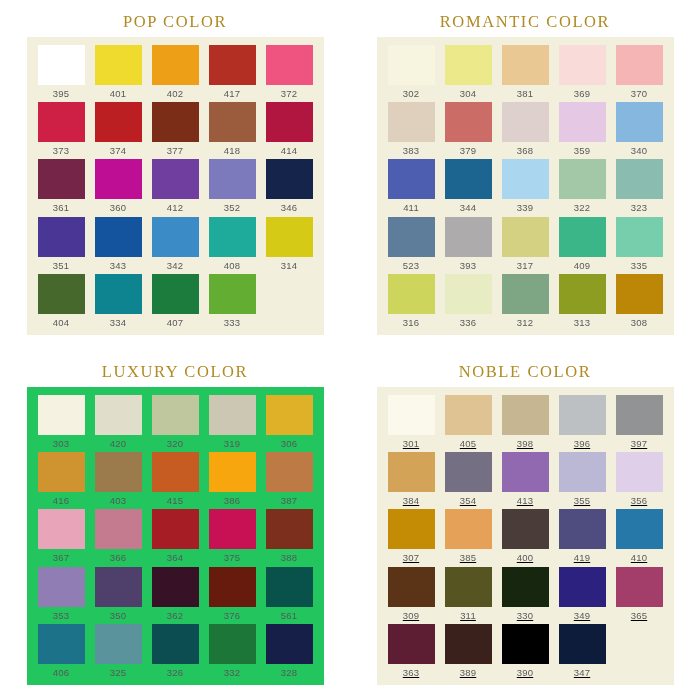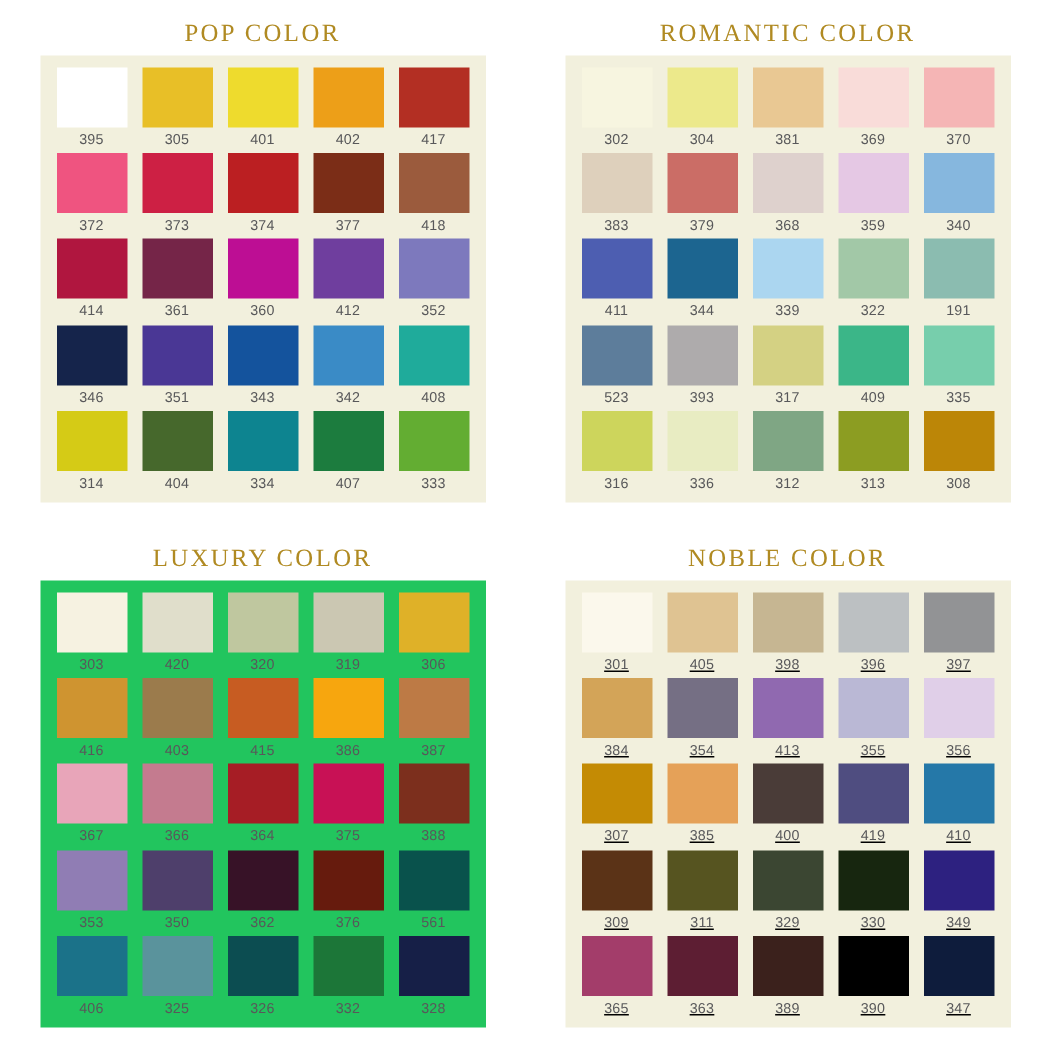--- a/index.html
+++ b/index.html
@@ -76,24 +76,20 @@
 
 <div id="chart-root">
     <div class="palette-section">
       <div class="section-title">POP COLOR</div>
       <div class="swatch-panel" style="background: rgb(242, 240, 221);">
         <div class="swatch-cell">
           <div class="swatch-chip" style="background: rgb(255, 255, 255);"></div>
           <div class="swatch-label">395</div>
         </div>
         <div class="swatch-cell">
-          <div class="swatch-chip" style="background: rgb(232, 191, 39);"></div>
-          <div class="swatch-label">305</div>
-        </div>
-        <div class="swatch-cell">
           <div class="swatch-chip" style="background: rgb(238, 219, 45);"></div>
           <div class="swatch-label">401</div>
         </div>
         <div class="swatch-cell">
           <div class="swatch-chip" style="background: rgb(237, 159, 24);"></div>
           <div class="swatch-label">402</div>
         </div>
         <div class="swatch-cell">
           <div class="swatch-chip" style="background: rgb(179, 47, 35);"></div>
           <div class="swatch-label">417</div>
@@ -234,21 +230,21 @@
         <div class="swatch-cell">
           <div class="swatch-chip" style="background: rgb(171, 214, 240);"></div>
           <div class="swatch-label">339</div>
         </div>
         <div class="swatch-cell">
           <div class="swatch-chip" style="background: rgb(162, 200, 167);"></div>
           <div class="swatch-label">322</div>
         </div>
         <div class="swatch-cell">
           <div class="swatch-chip" style="background: rgb(139, 188, 176);"></div>
-          <div class="swatch-label">191</div>
+          <div class="swatch-label">323</div>
         </div>
         <div class="swatch-cell">
           <div class="swatch-chip" style="background: rgb(93, 125, 155);"></div>
           <div class="swatch-label">523</div>
         </div>
         <div class="swatch-cell">
           <div class="swatch-chip" style="background: rgb(174, 171, 172);"></div>
           <div class="swatch-label">393</div>
         </div>
         <div class="swatch-cell">
@@ -455,24 +451,20 @@
         </div>
         <div class="swatch-cell">
           <div class="swatch-chip" style="background: rgb(91, 51, 23);"></div>
           <div class="swatch-label">309</div>
         </div>
         <div class="swatch-cell">
           <div class="swatch-chip" style="background: rgb(86, 84, 32);"></div>
           <div class="swatch-label">311</div>
         </div>
         <div class="swatch-cell">
-          <div class="swatch-chip" style="background: rgb(59, 70, 50);"></div>
-          <div class="swatch-label">329</div>
-        </div>
-        <div class="swatch-cell">
           <div class="swatch-chip" style="background: rgb(23, 38, 15);"></div>
           <div class="swatch-label">330</div>
         </div>
         <div class="swatch-cell">
           <div class="swatch-chip" style="background: rgb(45, 33, 128);"></div>
           <div class="swatch-label">349</div>
         </div>
         <div class="swatch-cell">
           <div class="swatch-chip" style="background: rgb(163, 61, 106);"></div>
           <div class="swatch-label">365</div>

